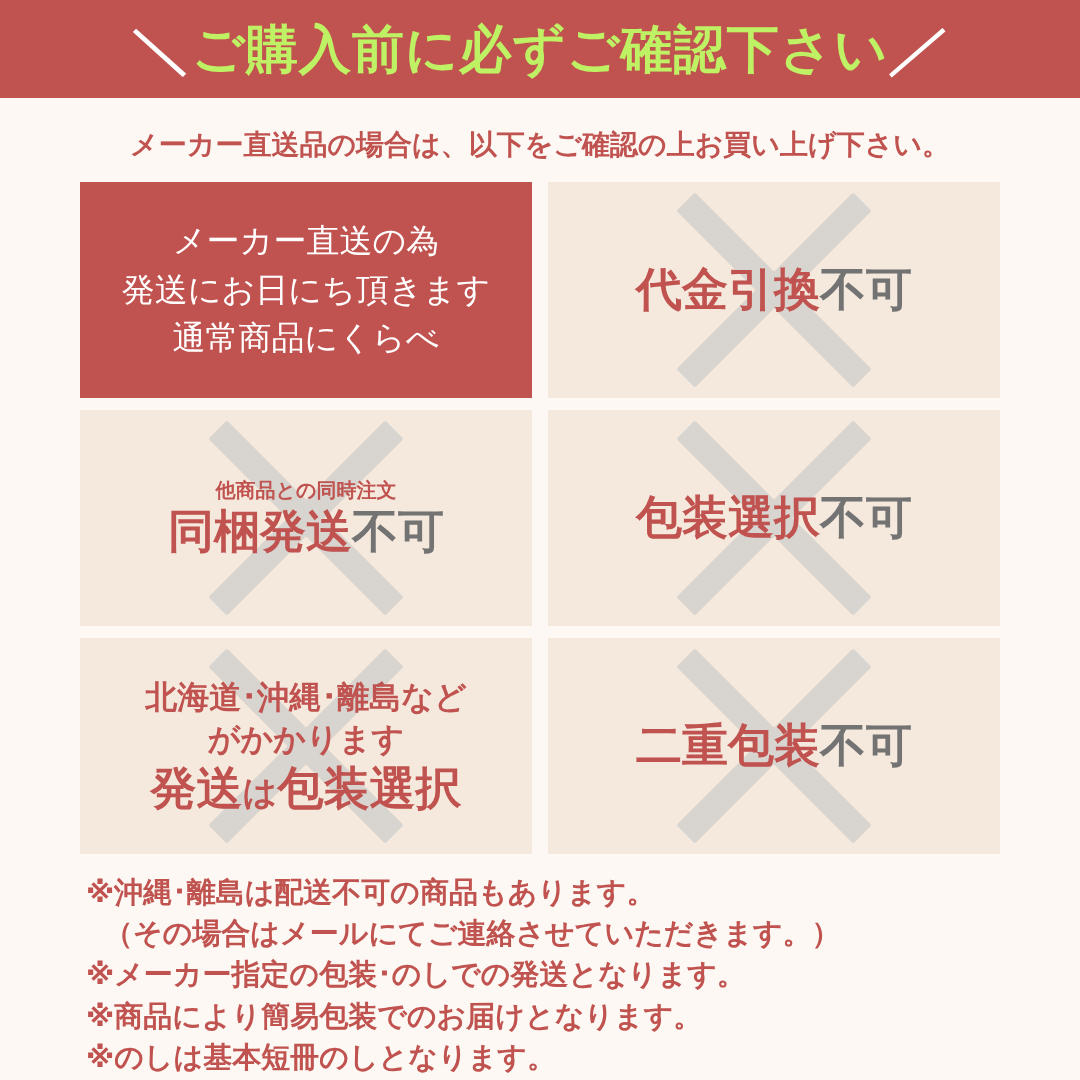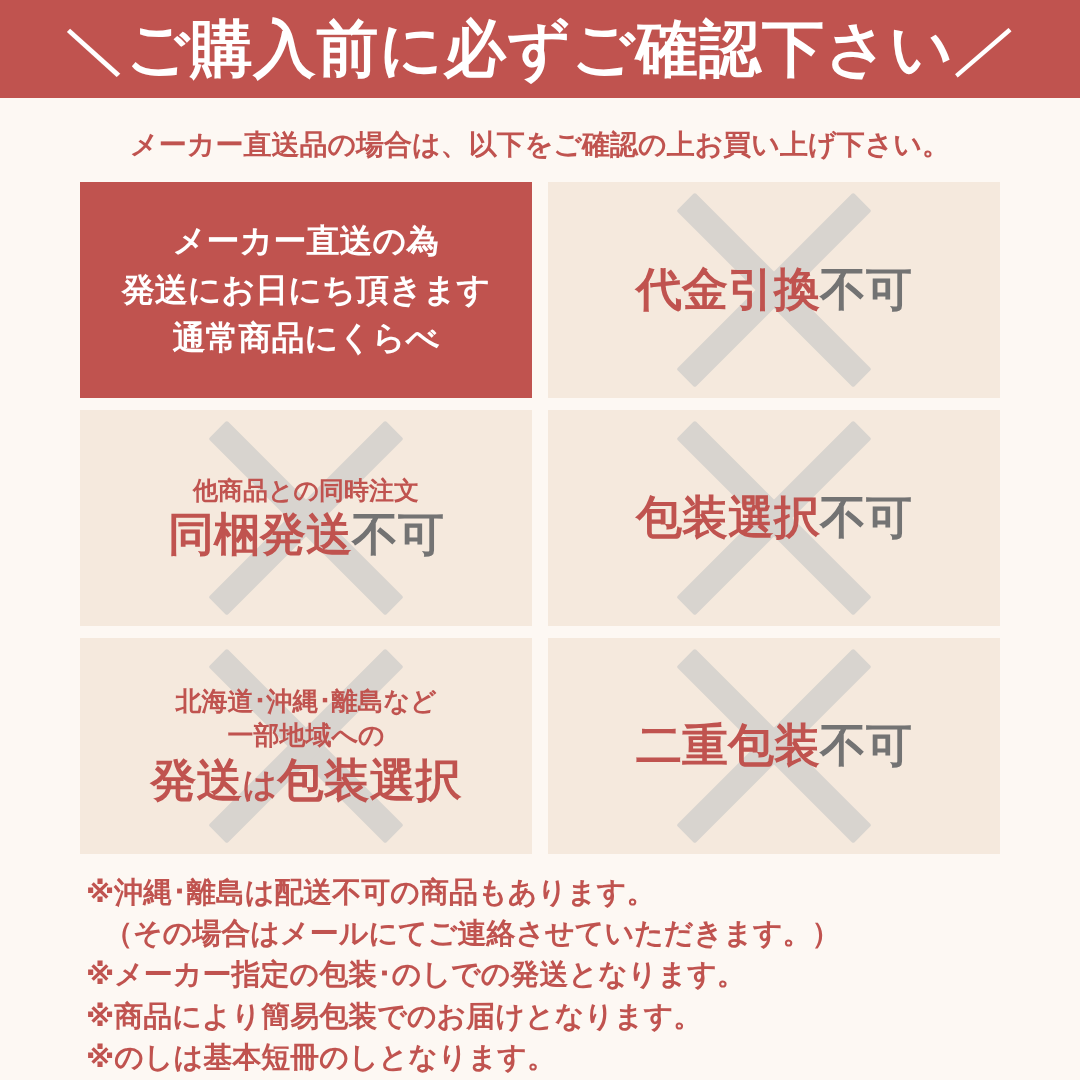--- a/index.html
+++ b/index.html
@@ -24,22 +24,22 @@
   .header {
     position: relative;
     width: 1080px;
     height: 98px;
     background: #c0534f;
     display: flex;
     align-items: center;
     justify-content: center;
   }
   .header-title {
-    color: #ffffff;
-    font-size: 62px;
+    color: #bef264;
+    font-size: 52px;
     font-weight: bold;
     letter-spacing: 1px;
     white-space: nowrap;
     line-height: 1;
   }
   .slash {
     color: #ffffff;
     font-size: 54px;
     font-weight: bold;
     line-height: 1;
@@ -102,47 +102,47 @@
   }
   .xmark span.a { transform: translate(-50%, -50%) rotate(45deg); }
   .xmark span.b { transform: translate(-50%, -50%) rotate(-45deg); }
 
   .cell .lines {
     position: relative;
     z-index: 2;
     line-height: 1.34;
   }
   .small-line {
-    font-size: 25px;
+    font-size: 20px;
     font-weight: bold;
     color: #c0534f;
     display: block;
   }
   .small-line.tiny {
-    font-size: 26px;
+    font-size: 32px;
   }
   .big-line {
     display: block;
     font-size: 46px;
     font-weight: bold;
     color: #c0534f;
     line-height: 1.2;
     white-space: nowrap;
   }
   .big-line .muted {
     color: #737373;
   }
   .big-line .mid {
     font-size: 34px;
   }
   .cell.filled .white-line {
     display: block;
     color: #ffffff;
     font-size: 33px;
-    font-weight: bold;
+    font-weight: normal;
     line-height: 1.48;
     white-space: nowrap;
   }
 
   
   .notes {
     margin: 18px auto 0 auto;
     width: 920px;
     color: #c0534f;
     font-weight: bold;
@@ -212,21 +212,21 @@
       </div>
     </div>
 
     <div class="cell">
       <div class="xmark">
           <span class="a"></span>
           <span class="b"></span>
         </div>
       <div class="lines">
         <span class="small-line tiny">北海道･沖縄･離島など</span>
-        <span class="small-line tiny">一部地域への</span>
+        <span class="small-line tiny">がかかります</span>
         <span class="big-line"><span>発送</span><span class="mid">は</span><span>包装選択</span></span>
       </div>
     </div>
 
     <div class="cell">
       <div class="xmark">
           <span class="a"></span>
           <span class="b"></span>
         </div>
       <div class="lines">

